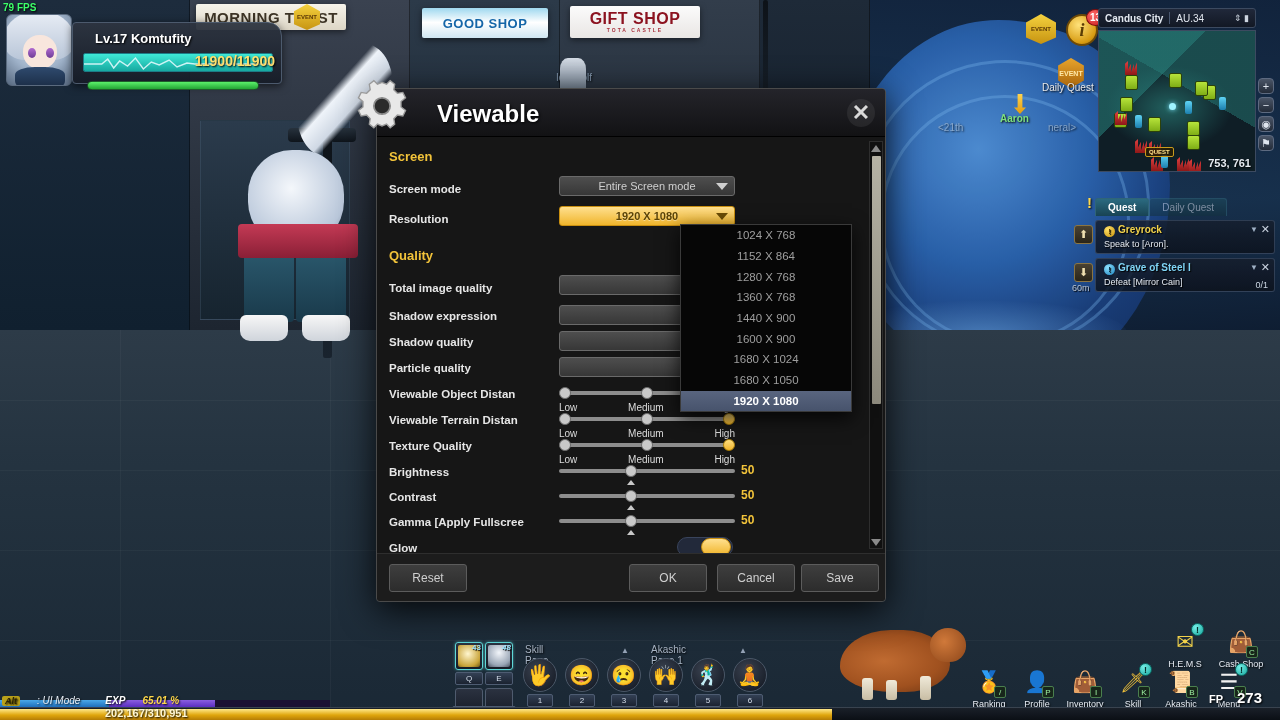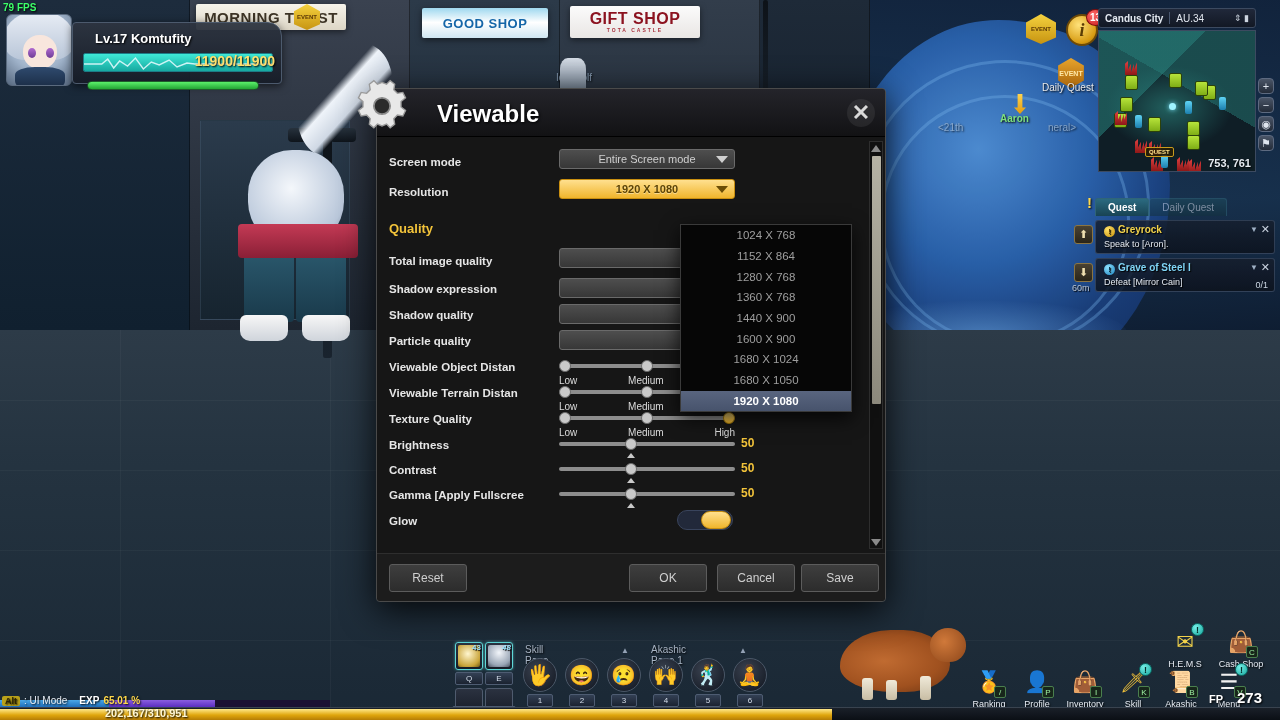--- a/index.html
+++ b/index.html
@@ -364,22 +364,22 @@
   }
   .exp-fill {
     position:absolute; left:0; top:1px; height:11px; width:65.01%;
     background:linear-gradient(#ffe88a,#e0a60d 55%,#b57d06);
   }
   .exp-num {
     position:absolute; left:105px; bottom:0; font-size:11px; font-weight:bold;
     color:#fff7d4; text-shadow:1px 1px 2px #000; line-height:13px;
   }
   .uimode {
-    position:absolute; left:2px; bottom:14px; display:flex; align-items:center; gap:4px;
-    font-size:10px; text-shadow:1px 1px 2px #000;
+    position:absolute; left:2px; bottom:14px; display:flex; align-items:center; gap:17px;
+    font-size:10px; text-shadow:1px 1px 2px #000;font-style:italic;
   }
   .alt-key {
     background:#b9a11a; color:#2a2305; font-weight:bold; padding:0 3px; border-radius:2px;
     font-size:9px;
   }
   .uimode-txt { color:#e7edf5; }
   .exp-pct-lbl { color:#fff; font-weight:bold; margin-left:8px; }
   .exp-pct-val { color:#ffd84a; font-weight:bold; }
   .fp-area {
     position:absolute; right:18px; bottom:14px; display:flex; align-items:baseline; gap:14px;
@@ -892,20 +892,21 @@
     <div class="dlg-title">Viewable</div>
     <div class="dlg-close">✕</div>
   </div>
 
   <div class="dlg-body">
 
 
     <div class="content">
       <div class="c-inner">
 
+        <div class="sec-head">Screen</div>
 
         <div class="row" style="height:30px;">
           <span class="row-label">Screen mode</span>
           <div class="ctl">
             <div class="dd grey">
               <span>Entire Screen mode</span>
               <span class="caret"></span>
             </div>
           </div>
         </div>

